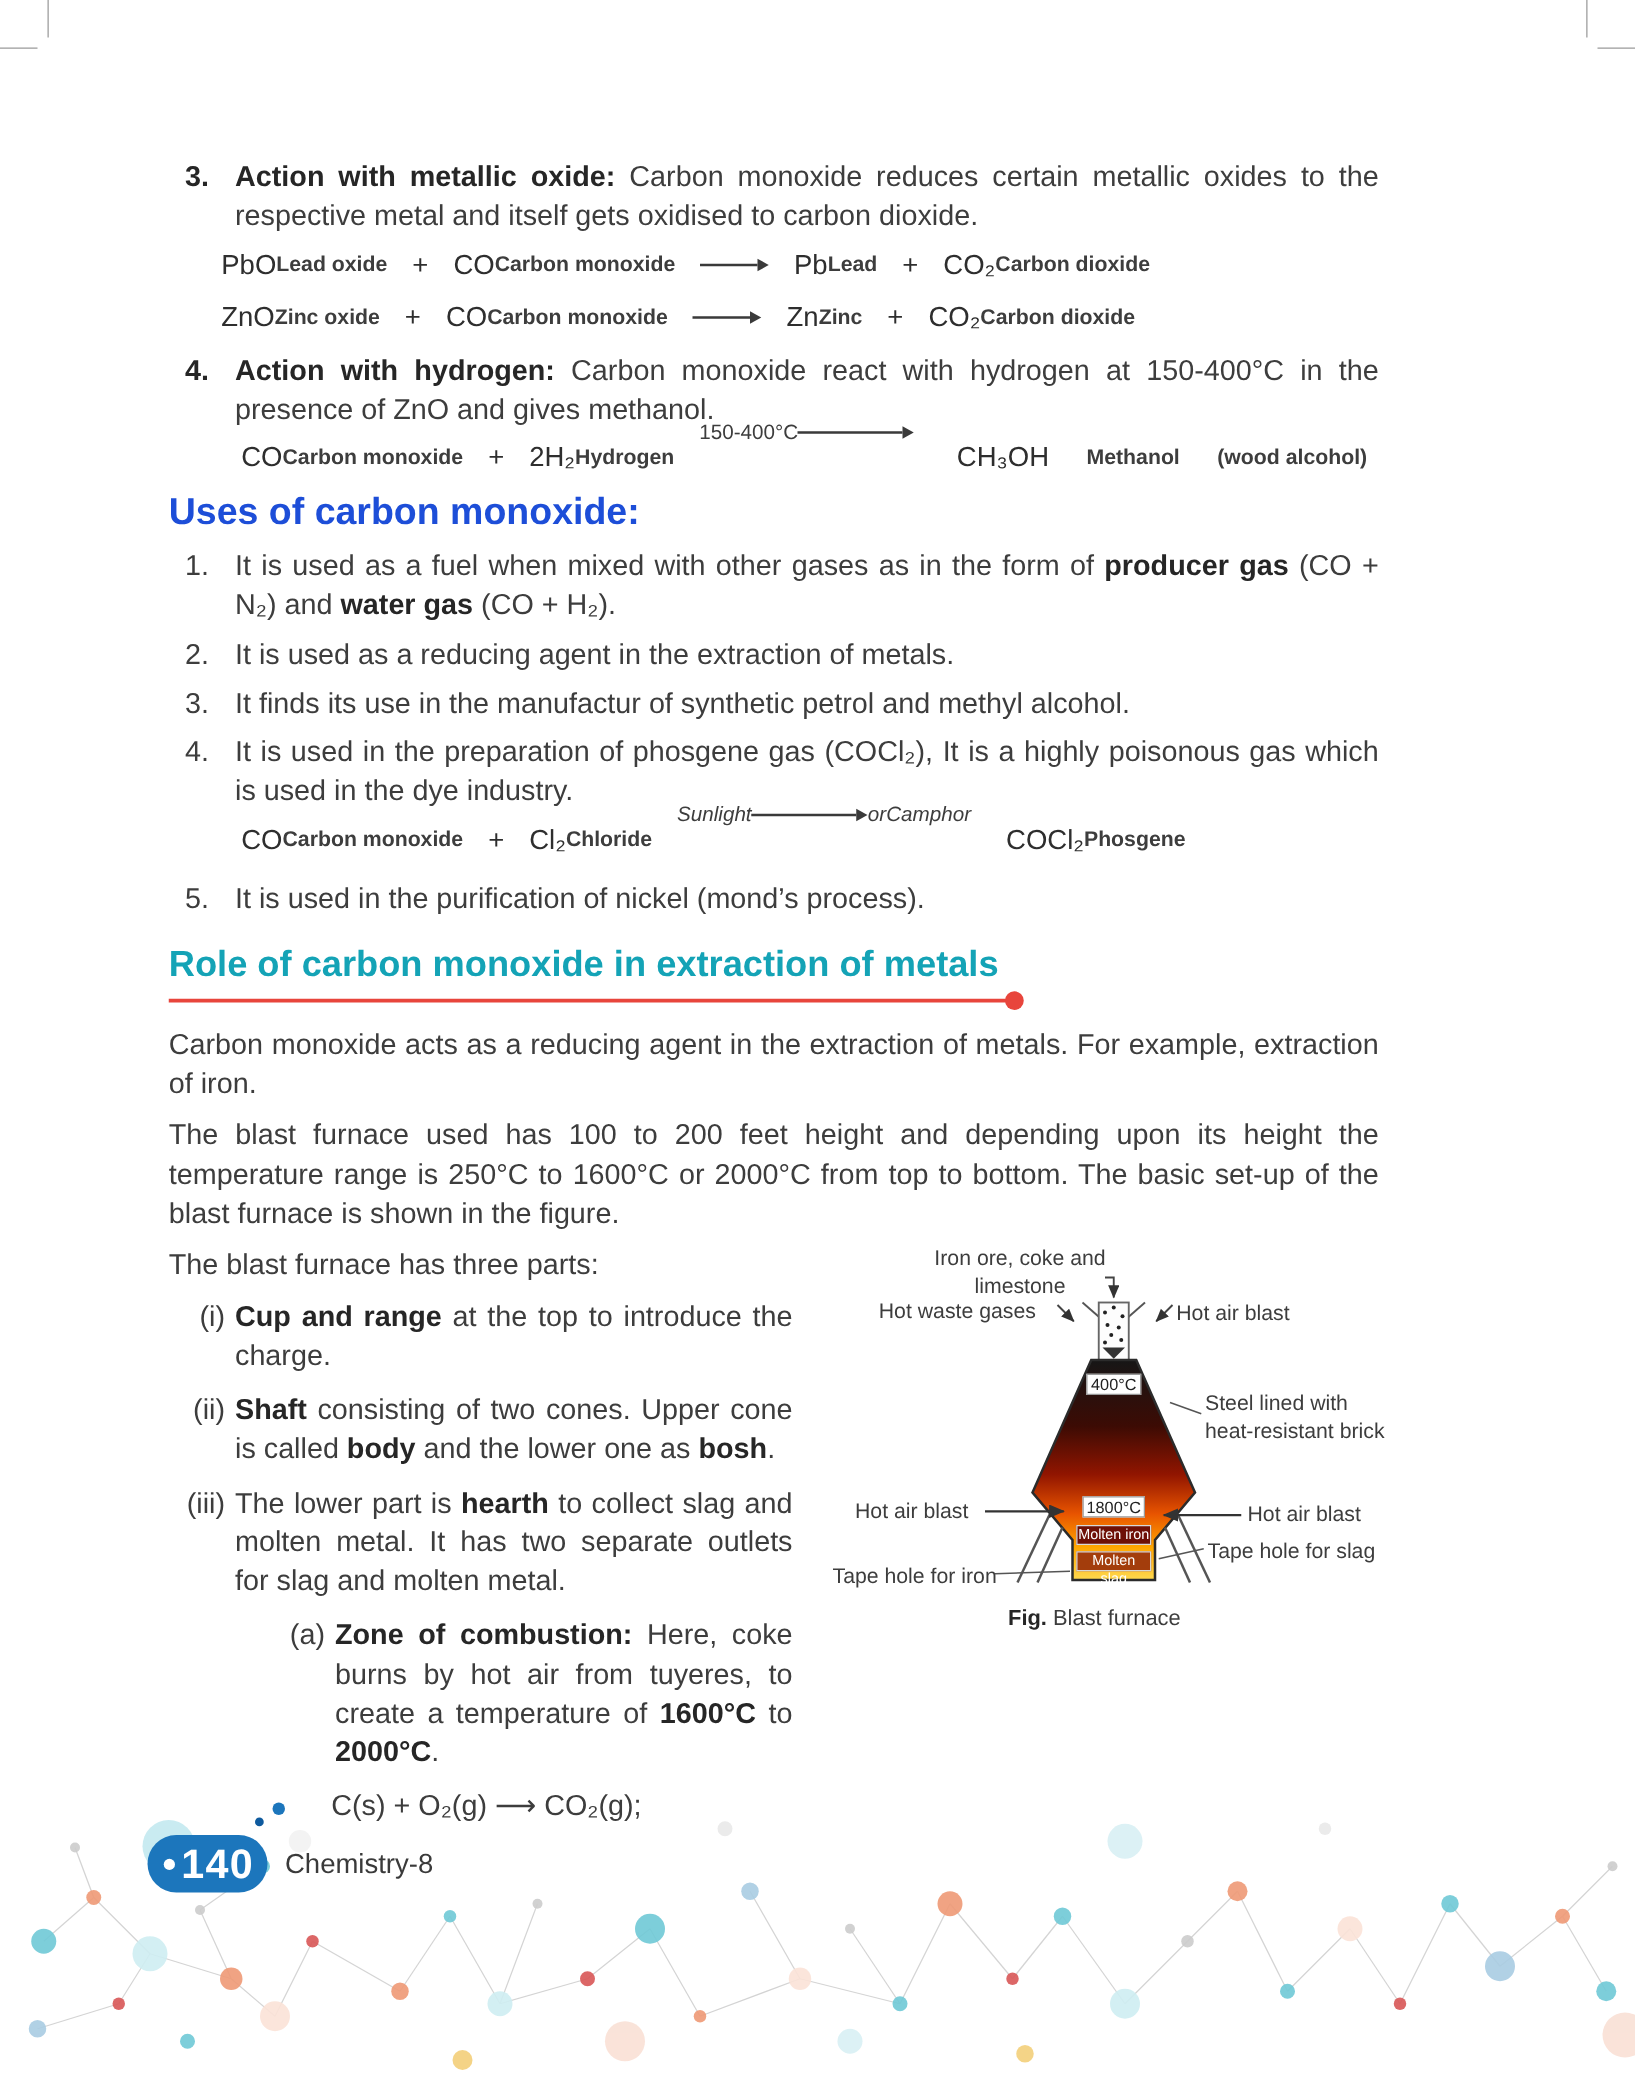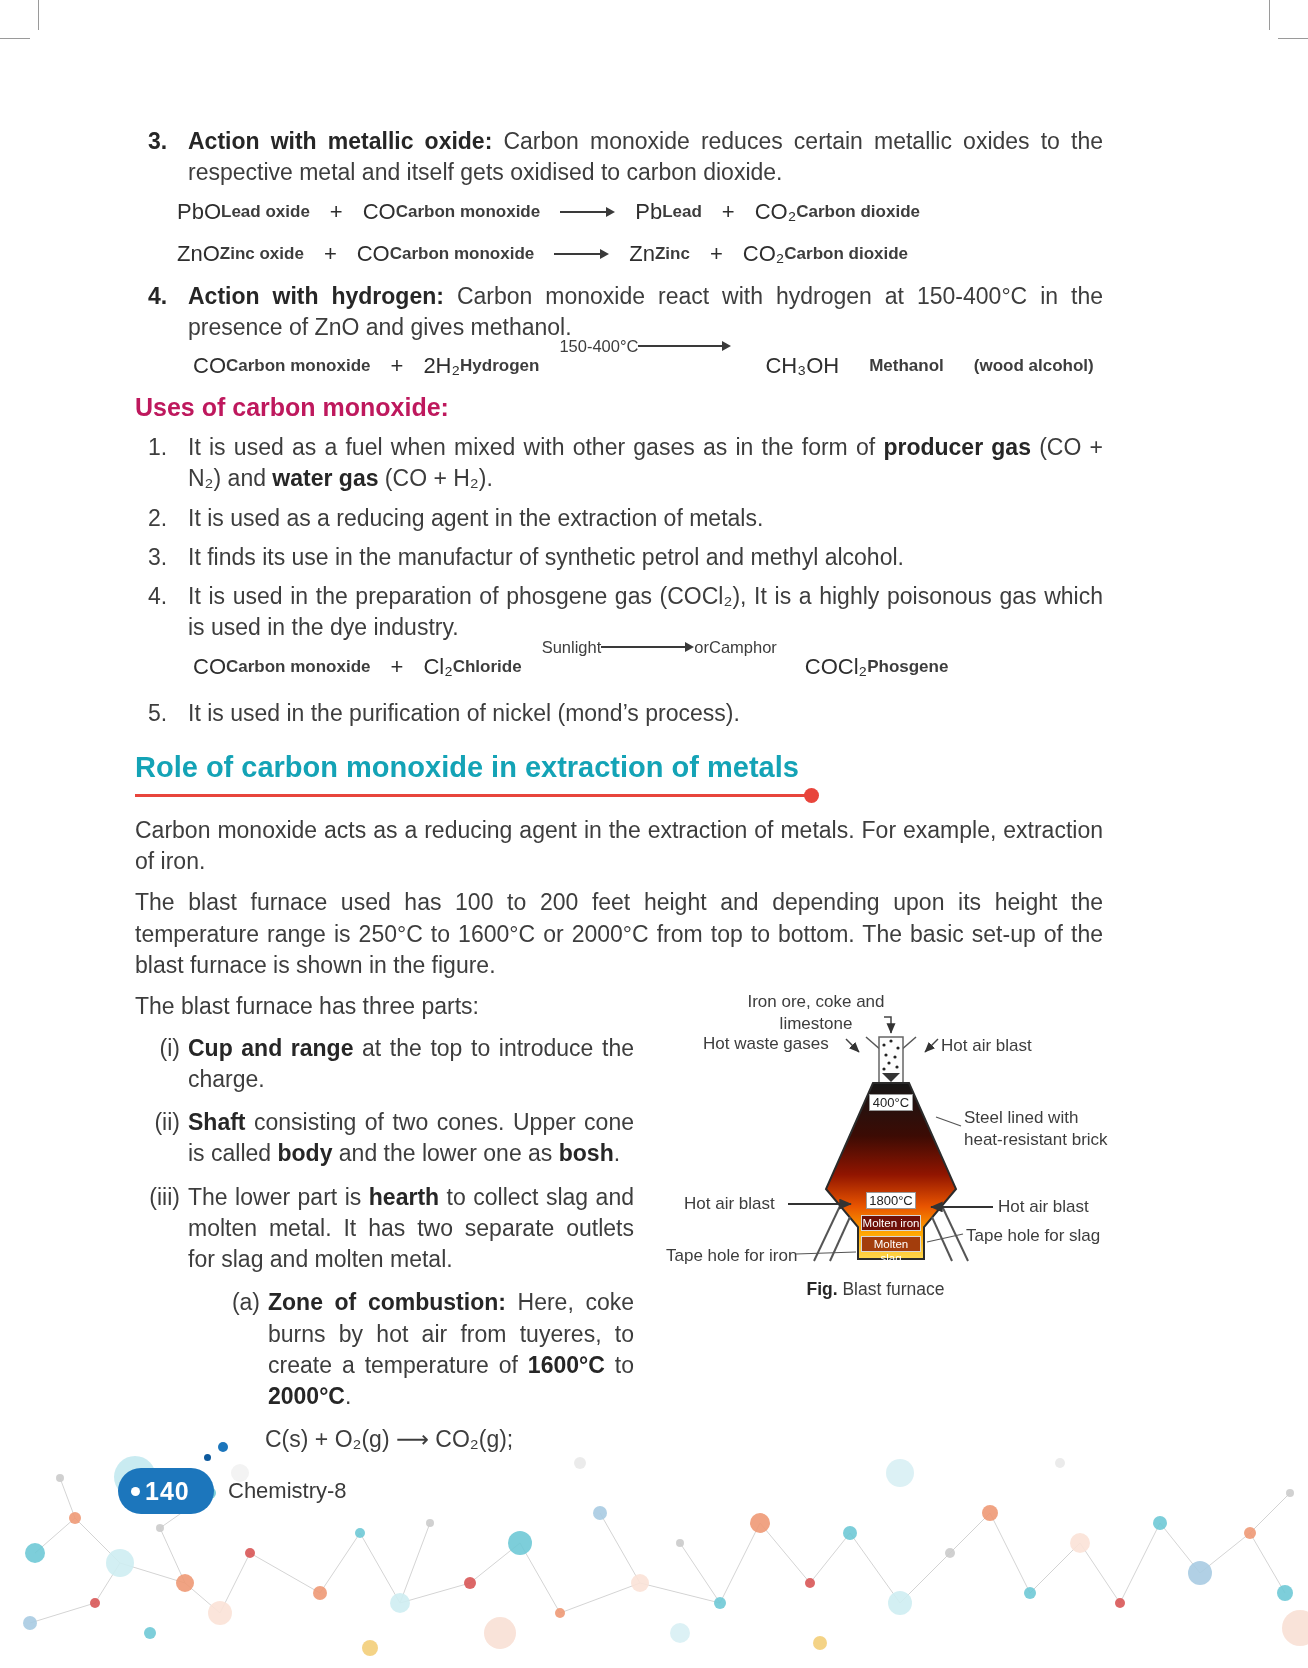--- a/index.html
+++ b/index.html
@@ -32,21 +32,21 @@
   .eq-term { display:flex; flex-direction:row; align-items:center; }
   .eq-f { font-size:22px; color:#2e2e2e; height:30px; display:flex; align-items:center; white-space:nowrap; }
   .eq-l { font-size:17px; line-height:1.15; text-align:center; color:#3d3d3d; white-space:nowrap;font-weight:bold; }
   .cond { font-size:16.5px; line-height:1.1; text-align:center; color:#3d3d3d; }
   .arrow { display:flex; align-items:center; height:30px; }
   .arrow-line { width:46px; height:2px; background:#3a3a3a; }
   .arrow-head { width:0; height:0; border-left:9px solid #3a3a3a; border-top:5px solid transparent; border-bottom:5px solid transparent; }
   .arrow-long .arrow-line { width:84px; }
   .eq-inline { font-size:23px; margin:2px 0 0 130px; }
 
-  h3.uses-h { font-size:25px; font-weight:bold; color:#be185d; margin:8px 0 10px 0; }
+  h3.uses-h { font-size:30px; font-weight:bold; color:#1d4ed8; margin:8px 0 10px 0; }
 
   h2.sec-h { font-size:29px; font-weight:bold; color:#14a3b6; margin:22px 0 0 0; }
   .rule { position:relative; width:676px; height:3px; background:#e8453c; margin:10px 0 18px 0; }
   .rule-dot { position:absolute; right:-8px; top:-6px; width:15px; height:15px; border-radius:50%; background:#e8453c; }
 
   .pt-num { flex:none; width:45px; margin-right:8px; text-align:right; font-size:23px; line-height:1.36; }
   .za .pt-num { width:45px; margin-left:80px; }
   .li.pt, .li.za { margin-bottom:12px; }
 
   
@@ -68,21 +68,21 @@
   .fig-caption { position:absolute; left:0; right:0; top:288px; text-align:center; font-size:17.5px; color:#3d3d3d; }
   .furnace-svg { position:absolute; left:0; top:0; }
 
   
   .badge-wrap { position:absolute; left:118px; top:1468px; display:flex; align-items:center; z-index:3; }
   .badge-glow { position:absolute; left:-4px; top:-12px; width:42px; height:42px; border-radius:50%; background:#bfe7ee; opacity:.85; }
   .badge-dot1 { position:absolute; left:86px; top:-14px; width:7px; height:7px; border-radius:50%; background:#0e5a9e; }
   .badge-dot2 { position:absolute; left:100px; top:-26px; width:10px; height:10px; border-radius:50%; background:#1c76bc; }
   .badge-pill { position:relative; width:96px; height:46px; background:#1c76bc; border-radius:23px; display:flex; align-items:center; }
   .badge-whitedot { width:9px; height:9px; border-radius:50%; background:#fff; margin-left:13px; }
-  .badge-num { color:#fff; font-size:25px; font-weight:bold; margin-left:5px; letter-spacing:1px; }
+  .badge-num { color:#fff; font-size:33px; font-weight:bold; margin-left:5px; letter-spacing:1px; }
   .book-title { margin-left:14px; font-size:22px; color:#3a3a3a; }
 
   .deco { position:absolute; left:0; bottom:0; width:1308px; height:235px; pointer-events:none; }
 </style>
 </head>
 <body>
 
 <div class="page">
 
   <div class="crop tl-v"></div>
@@ -217,21 +217,21 @@
           <div class="eq-f">CO</div>
           <div class="eq-l">Carbon monoxide</div>
         </div>
       <div class="eq-term">
           <div class="eq-f">+</div>
         </div>
       <div class="eq-term">
           <div class="eq-f">Cl₂</div>
           <div class="eq-l">Chloride</div>
         </div>
-      <div class="eq-term arrow-long" style="margin-top:-20px;">
+      <div class="eq-term arrow-long" style="margin-top:-20px;font-style:italic;">
         <div class="cond">Sunlight</div>
         <div class="arrow">
             <div class="arrow-line"></div>
             <div class="arrow-head"></div>
           </div>
         <div class="cond">or</div>
         <div class="cond">Camphor</div>
       </div>
       <div class="eq-term" style="margin-left:8px;">
           <div class="eq-f">COCl₂</div>

